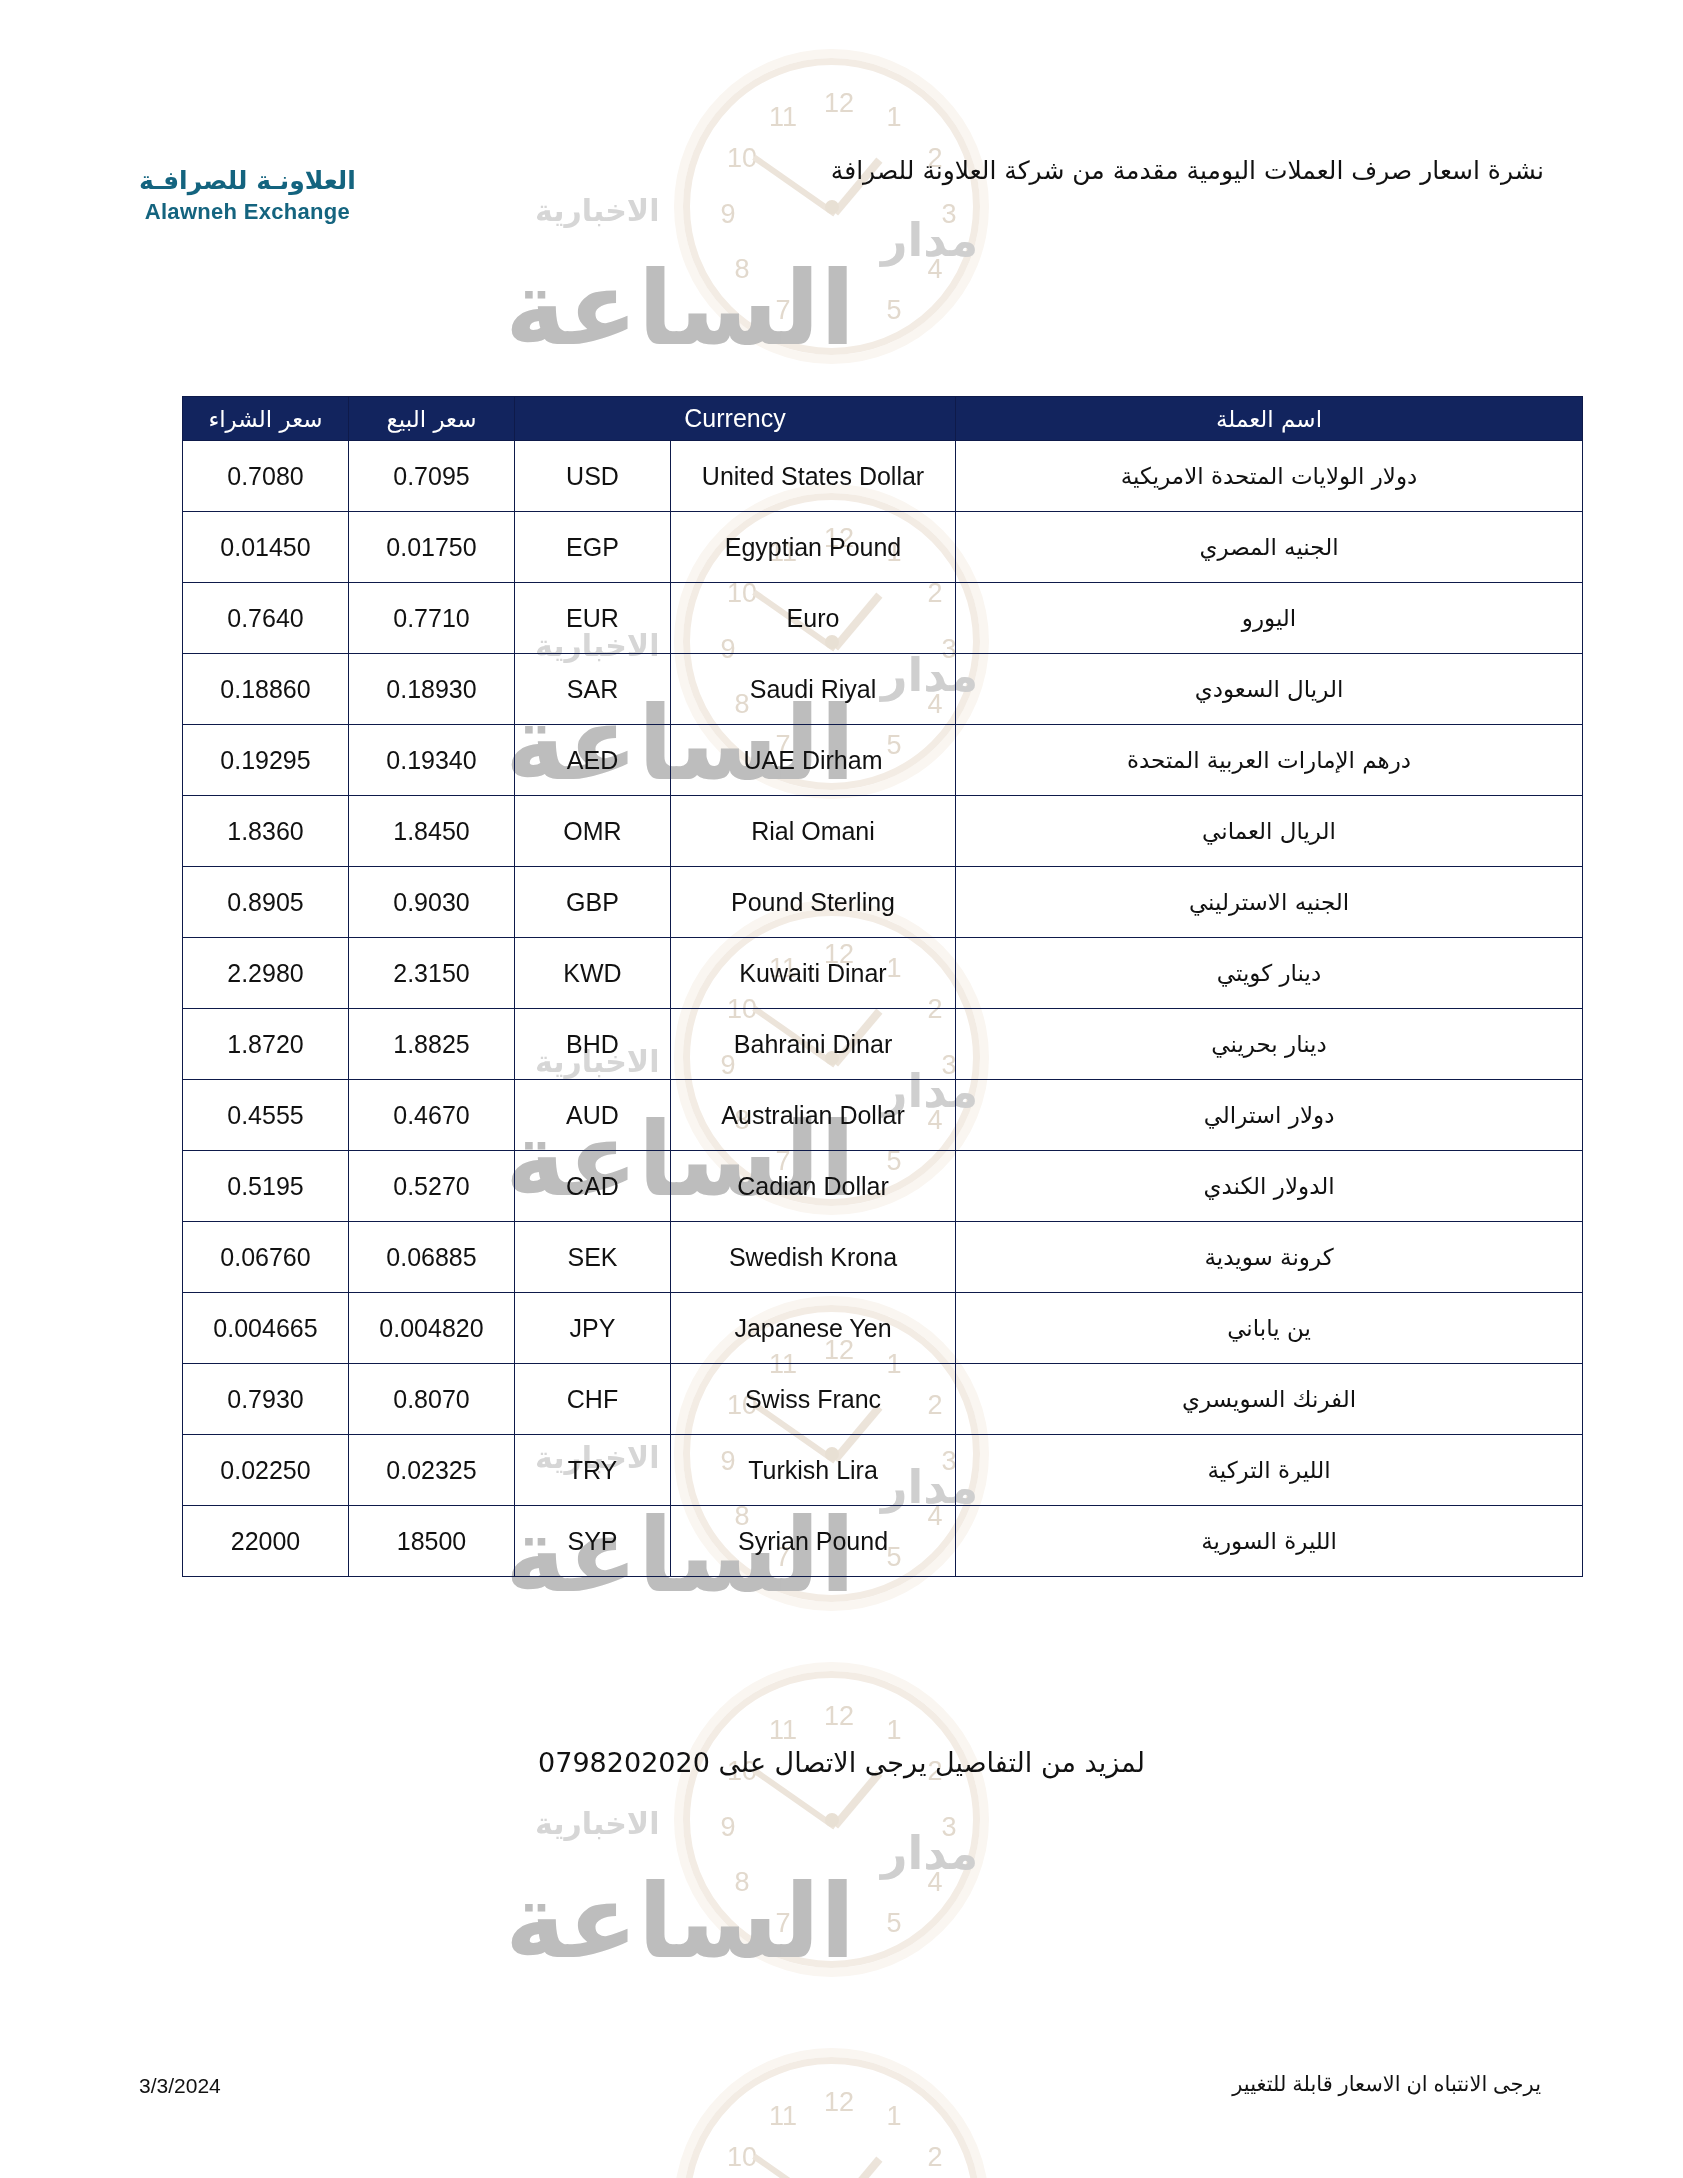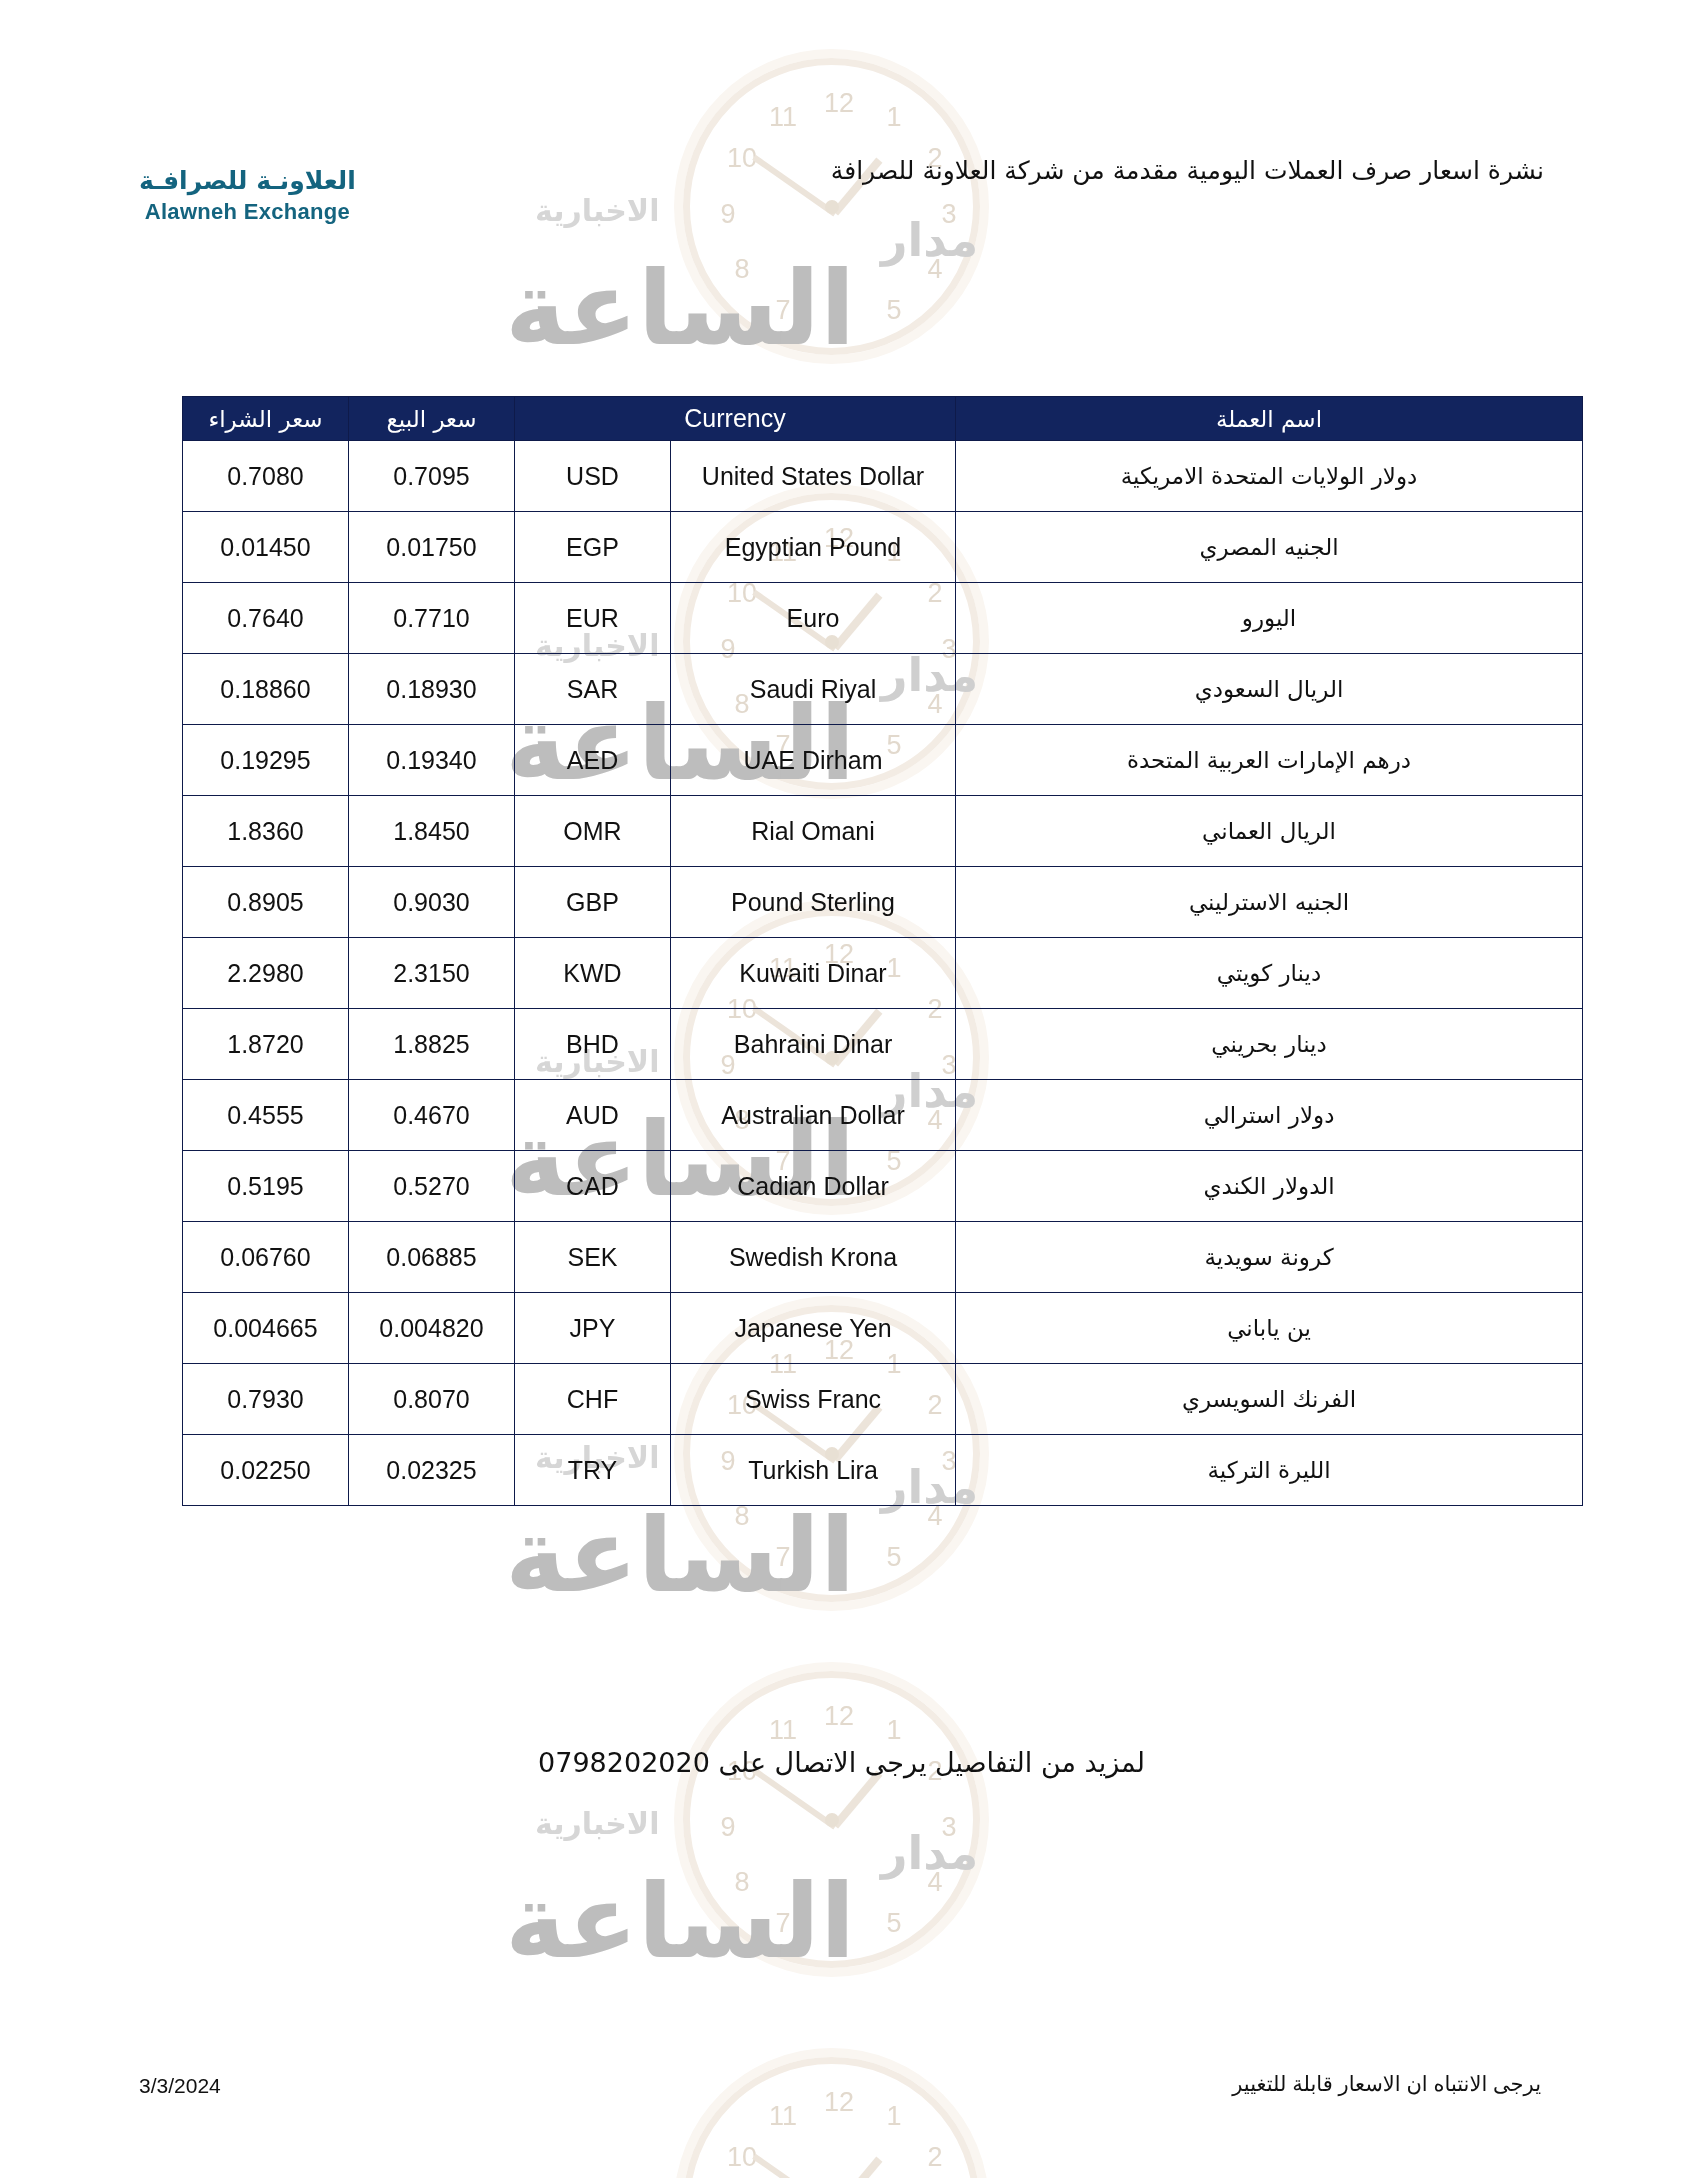--- a/index.html
+++ b/index.html
@@ -439,20 +439,27 @@
           <td class="name-en">Swiss Franc</td>
           <td class="name-ar">الفرنك السويسري</td>
         </tr>
         <tr>
           <td class="num">0.02250</td>
           <td class="num">0.02325</td>
           <td class="code">TRY</td>
           <td class="name-en">Turkish Lira</td>
           <td class="name-ar">الليرة التركية</td>
         </tr>
+        <tr>
+          <td class="num">22000</td>
+          <td class="num">18500</td>
+          <td class="code">SYP</td>
+          <td class="name-en">Syrian Pound</td>
+          <td class="name-ar">الليرة السورية</td>
+        </tr>
       </tbody>
   </table>
 
   <div class="contact-line">لمزيد من التفاصيل يرجى الاتصال على 0798202020</div>
   <div class="footer-date">3/3/2024</div>
   <div class="footer-note">يرجى الانتباه ان الاسعار قابلة للتغيير</div>
 
 </div>
 
 

